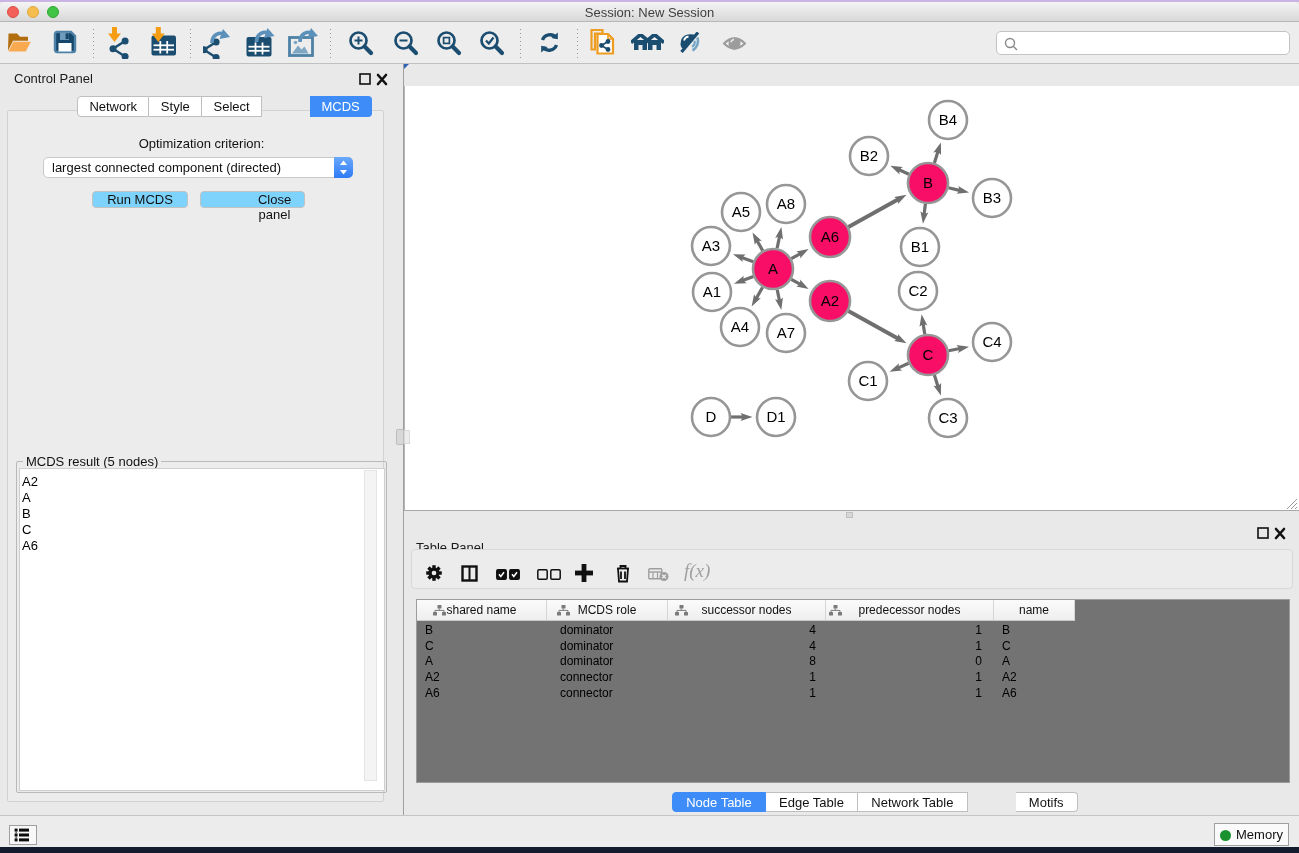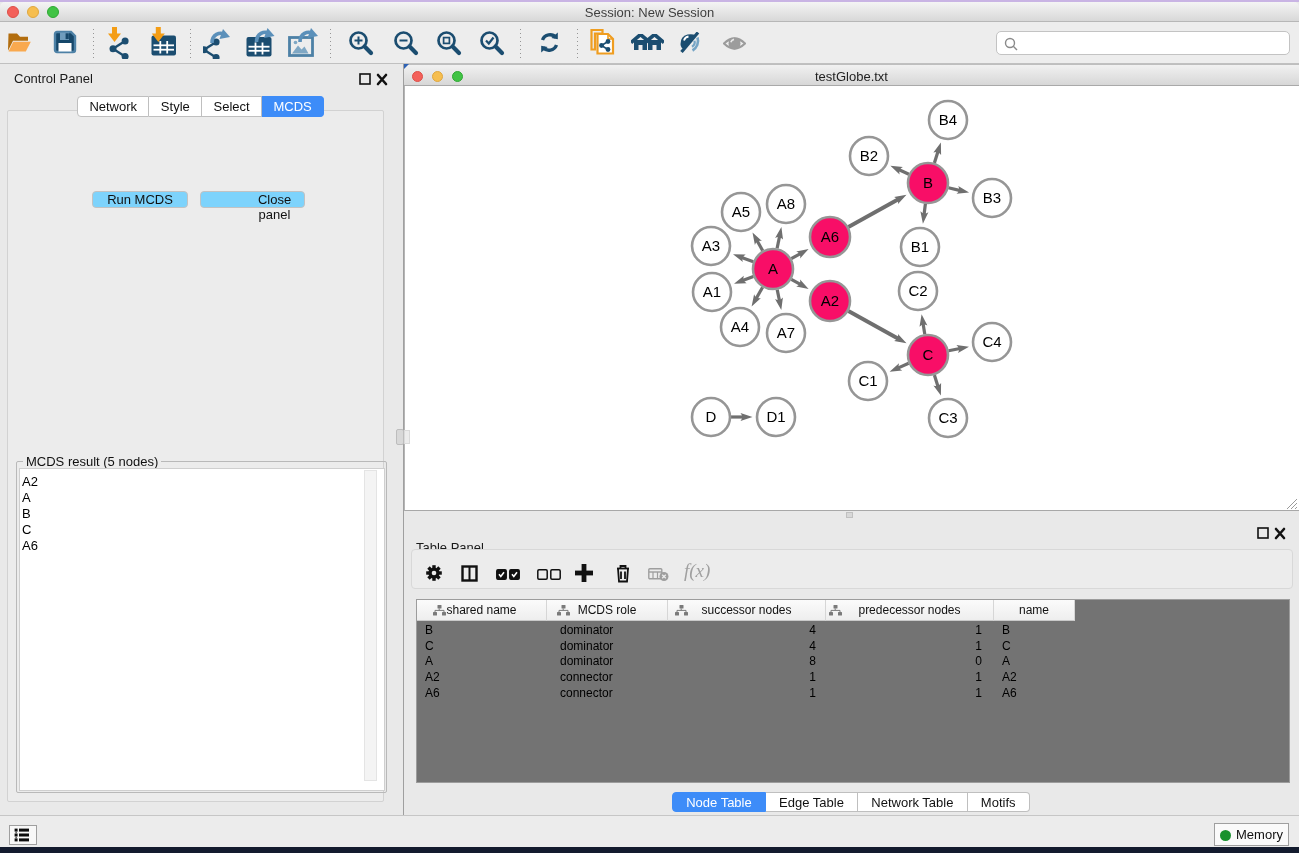--- a/index.html
+++ b/index.html
@@ -27,21 +27,21 @@
 
 #cp { position:absolute; left:0; top:65px; width:403px; height:750px; background:#e9e9e9; }
 #cp .hdr { position:absolute; left:14px; top:6px; font-size:13px; color:#1a1a1a; }
 #cp .wbtns { position:absolute; right:14px; top:7px; }
 #cp-inner { position:absolute; left:7px; top:45px; width:377px; height:692px;
   background:#ececec; border:1px solid #d2d2d2; border-radius:2px; }
 .segtabs { position:absolute; display:flex; }
 .segtabs .tab { height:21px; line-height:20px; padding:0 11.4px; font-size:13px;
   background:#fff; border:1px solid #bfbfbf; border-left:none; color:#111; text-align:center; }
 .segtabs .tab:first-child { border-left:1px solid #bfbfbf; border-radius:4px 0 0 4px; }
-.segtabs .tab:last-child { border-radius:0 4px 4px 0; }
+.segtabs .tab:last-child { border-radius:0 4px 4px 0;margin-left:48px; }
 .segtabs .tab.sel { background:#3d8cf8; border-color:#3d8cf8; color:#fff; }
 #cp-tabs { left:77px; top:31px; }
 #opt-label { position:absolute; left:0; width:403px; top:71px; text-align:center;
   font-size:13px; color:#111; }
 #dropdown { position:absolute; left:43px; top:92px; width:310px; height:21px;
   background:#fff; border:1px solid #c9c9c9; border-radius:5px; font-size:13px;
   line-height:19px; padding-left:8px; color:#111; }
 #dropdown .cap { position:absolute; right:-1px; top:-1px; width:19px; height:21px;
   background:linear-gradient(#6aa9fc,#2e7bf6); border-radius:0 5px 5px 0; }
 .btn { position:absolute; height:17px; background:#7dd3fc; border:1px solid #c2c2c2;
@@ -264,20 +264,27 @@
         <rect x="1" y="1" width="10" height="10" fill="none" stroke="#111" stroke-width="1.6"></rect>
         <path d="M19 2 L27 11 M27 2 L19 11" stroke="#111" stroke-width="2.6" stroke-linecap="round"></path>
       </svg></div>
   <div id="cp-inner"></div>
   <div class="segtabs" id="cp-tabs">
     <div class="tab">Network</div>
       <div class="tab">Style</div>
       <div class="tab">Select</div>
       <div class="tab sel">MCDS</div>
   </div>
+  <div id="opt-label">Optimization criterion:</div>
+  <div id="dropdown">largest connected component (directed)
+    <div class="cap"><svg width="19" height="21" viewBox="0 0 19 21">
+          <path d="M9.5 3.5 L13 8 H6 Z" fill="#fff"></path>
+          <path d="M9.5 17.5 L6 13 H13 Z" fill="#fff"></path>
+        </svg></div>
+  </div>
   <div class="btn" id="btn-run">Run MCDS</div>
   <div class="btn" id="btn-close">Close panel</div>
   <div id="grpbox">
     <div class="legend">MCDS result (5 nodes)</div>
     <div id="listbox">
       <div class="item">A2</div>
         <div class="item">A</div>
         <div class="item">B</div>
         <div class="item">C</div>
         <div class="item">A6</div>
@@ -286,26 +293,20 @@
   </div>
 </div>
 
 <div id="vdiv"></div>
 <div id="vdiv-handle"></div>
 
 <div id="netwin">
   <svg style="position:absolute;left:0;top:0;z-index:5" width="6" height="6" viewBox="0 0 6 6">
       <path d="M0 0 L5 0 L0 5 Z" fill="#2e62b5"></path>
     </svg>
-  <div id="net-title">
-    <div class="tl tl1"></div>
-      <div class="tl tl2"></div>
-      <div class="tl tl3"></div>
-    <div class="title">testGlobe.txt</div>
-  </div>
   <div id="net-canvas">
     <svg id="graph" width="895" height="425" viewBox="0 0 895 425">
 <line x1="357.7" y1="164.7" x2="351.3" y2="153.3" stroke="#6f6f6f" stroke-width="3.2"></line>
 <path d="M347.5 146.5 L356.9 155.0 Q 351.7 154.0 349.9 158.9 Z" fill="#6f6f6f"></path>
 <line x1="372.1" y1="162.4" x2="374.9" y2="148.7" stroke="#6f6f6f" stroke-width="3.2"></line>
 <path d="M376.4 141.0 L378.0 153.6 Q 374.7 149.5 370.1 152.0 Z" fill="#6f6f6f"></path>
 <line x1="348.3" y1="175.7" x2="335.3" y2="170.9" stroke="#6f6f6f" stroke-width="3.2"></line>
 <path d="M328.0 168.2 L340.7 168.6 Q 336.1 171.2 337.9 176.1 Z" fill="#6f6f6f"></path>
 <line x1="348.4" y1="190.4" x2="336.3" y2="195.0" stroke="#6f6f6f" stroke-width="3.2"></line>
 <path d="M329.0 197.7 L338.8 189.7 Q 337.1 194.7 341.6 197.2 Z" fill="#6f6f6f"></path>

